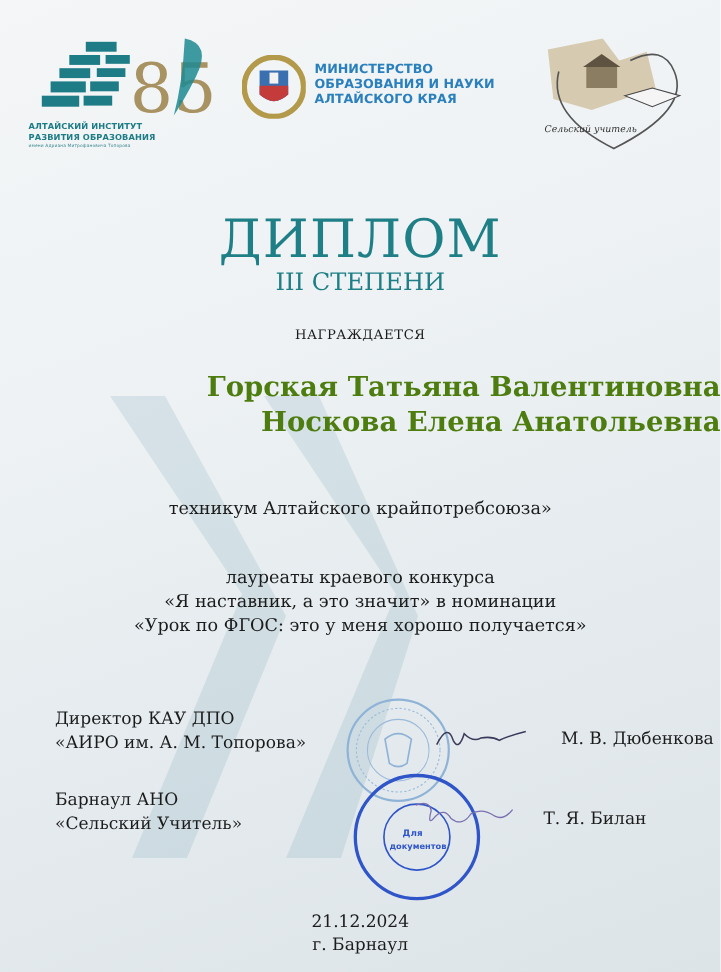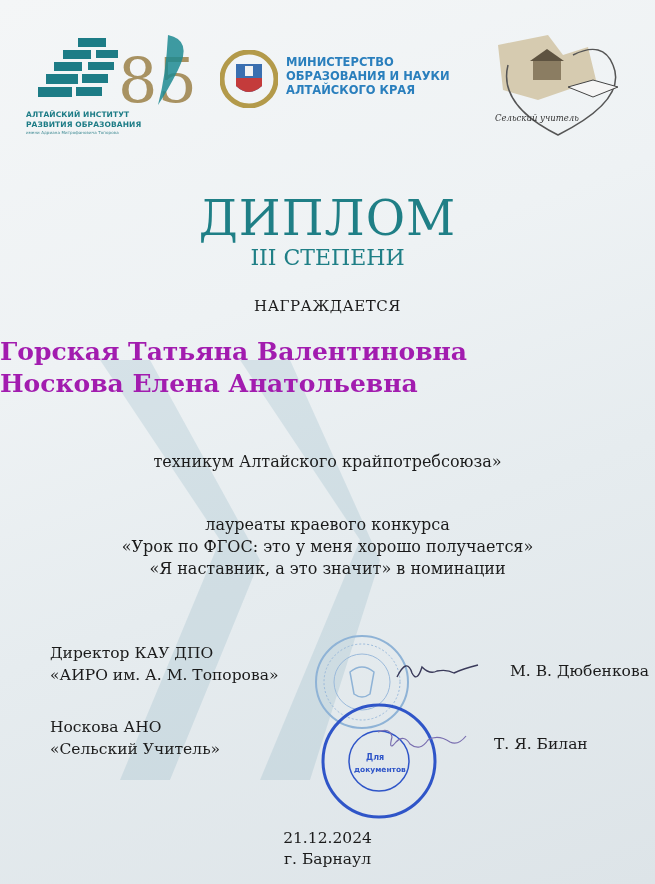--- a/index.html
+++ b/index.html
@@ -13,22 +13,22 @@
   .logo-airo { position:absolute; left:18px; top:30px; width:180px; height:115px; }
   .logo-airo .txt { position:absolute; left:8px; top:80px; font-family:"DejaVu Sans", sans-serif; color:#1d7c86; font-weight:bold; font-size:7.5px; line-height:10px; letter-spacing:0.1px; }
   .logo-airo .txt .small { font-size:4px; font-weight:normal; line-height:6px; color:#3b8891; }
   .logo-min { position:absolute; left:220px; top:50px; width:260px; height:60px; }
   .logo-min .txt { position:absolute; left:66px; top:5px; font-family:"DejaVu Sans", sans-serif; font-weight:bold; color:#2a7fbd; font-size:11.5px; line-height:14px; }
   .logo-su { position:absolute; left:478px; top:25px; width:160px; height:120px; }
   .logo-su .txt { position:absolute; left:17px; top:88px; font-family:"DejaVu Serif", serif; font-style:italic; font-size:8.5px; color:#333; }
   .title { position:absolute; left:0; width:100%; text-align:center; color:#1f7f86; }
   .title.main { top:190px; font-size:48px; letter-spacing:1px; }
   .title.sub { top:245px; font-size:22px; }
-  .awarded { position:absolute; top:297px; width:100%; text-align:center; font-size:15px; letter-spacing:0.5px; }
-  .names { position:absolute; top:336px; width:100%; text-align:left; font-weight:bold; font-size:25px; line-height:32px; color:#a21caf; }
+  .awarded { position:absolute; top:297px; width:100%; text-align:center; font-size:12px; letter-spacing:0.5px; }
+  .names { position:absolute; top:336px; width:100%; text-align:right; font-weight:bold; font-size:25px; line-height:32px; color:#4d7c0f; }
   .para { position:absolute; width:100%; text-align:center; font-size:16px; line-height:22px; }
   .p1 { top:451px; }
   .p2 { top:514px; }
   .sig-block { position:absolute; left:50px; font-size:15.5px; line-height:22px; }
   .s1 { top:642px; }
   .s2 { top:716px; }
   .sig-name { position:absolute; font-size:15.5px; }
   .n1 { left:474px; top:662px;margin-left:36px; }
   .n2 { left:494px; top:735px; }
   .stamp1 { position:absolute; left:312px; top:632px; width:100px; height:100px; }
@@ -99,22 +99,22 @@
   <div>Горская Татьяна Валентиновна</div>
   <div>Носкова Елена Анатольевна</div>
 </div>
 
 <div class="para p1">
   <div>техникум Алтайского крайпотребсоюза»</div>
 </div>
 
 <div class="para p2">
   <div>лауреаты краевого конкурса</div>
+  <div>«Я наставник, а это значит» в номинации</div>
   <div>«Урок по ФГОС: это у меня хорошо получается»</div>
-  <div>«Я наставник, а это значит» в номинации</div>
 </div>
 
 <svg class="stamp1" viewBox="0 0 100 100">
   <circle cx="50" cy="50" r="46" fill="none" stroke="#8fb3d6" stroke-width="2"></circle>
   <circle cx="50" cy="50" r="38" fill="none" stroke="#9bbadb" stroke-width="1" stroke-dasharray="2 2"></circle>
   <circle cx="50" cy="50" r="28" fill="none" stroke="#9bbadb" stroke-width="1"></circle>
   <path d="M38 40 Q50 30 62 40 L58 62 Q50 68 42 62 Z" fill="none" stroke="#8fb3d6" stroke-width="1.5"></path>
 </svg>
 <svg class="signature1" viewBox="0 0 90 30">
   <path d="M5 22 Q15 2 20 18 Q25 28 30 12 Q38 20 45 16 Q55 14 62 18 Q70 14 86 10" fill="none" stroke="#3a3a5a" stroke-width="1.4"></path>
@@ -130,21 +130,21 @@
   <path d="M8 10 Q20 5 22 15 Q18 30 26 20 Q34 12 40 22 Q50 30 58 18 Q68 12 80 20 Q88 24 96 14" fill="none" stroke="#7a6fb0" stroke-width="1.2"></path>
 </svg>
 
 <div class="sig-block s1">
   <div>Директор КАУ ДПО</div>
   <div>«АИРО им. А. М. Топорова»</div>
 </div>
 <div class="sig-name n1">М. В. Дюбенкова</div>
 
 <div class="sig-block s2">
-  <div>Носкова АНО</div>
+  <div>Барнаул АНО</div>
   <div>«Сельский Учитель»</div>
 </div>
 <div class="sig-name n2">Т. Я. Билан</div>
 
 <div class="footer">
   <div>21.12.2024</div>
   <div>г. Барнаул</div>
 </div>
 
 </body></html>

